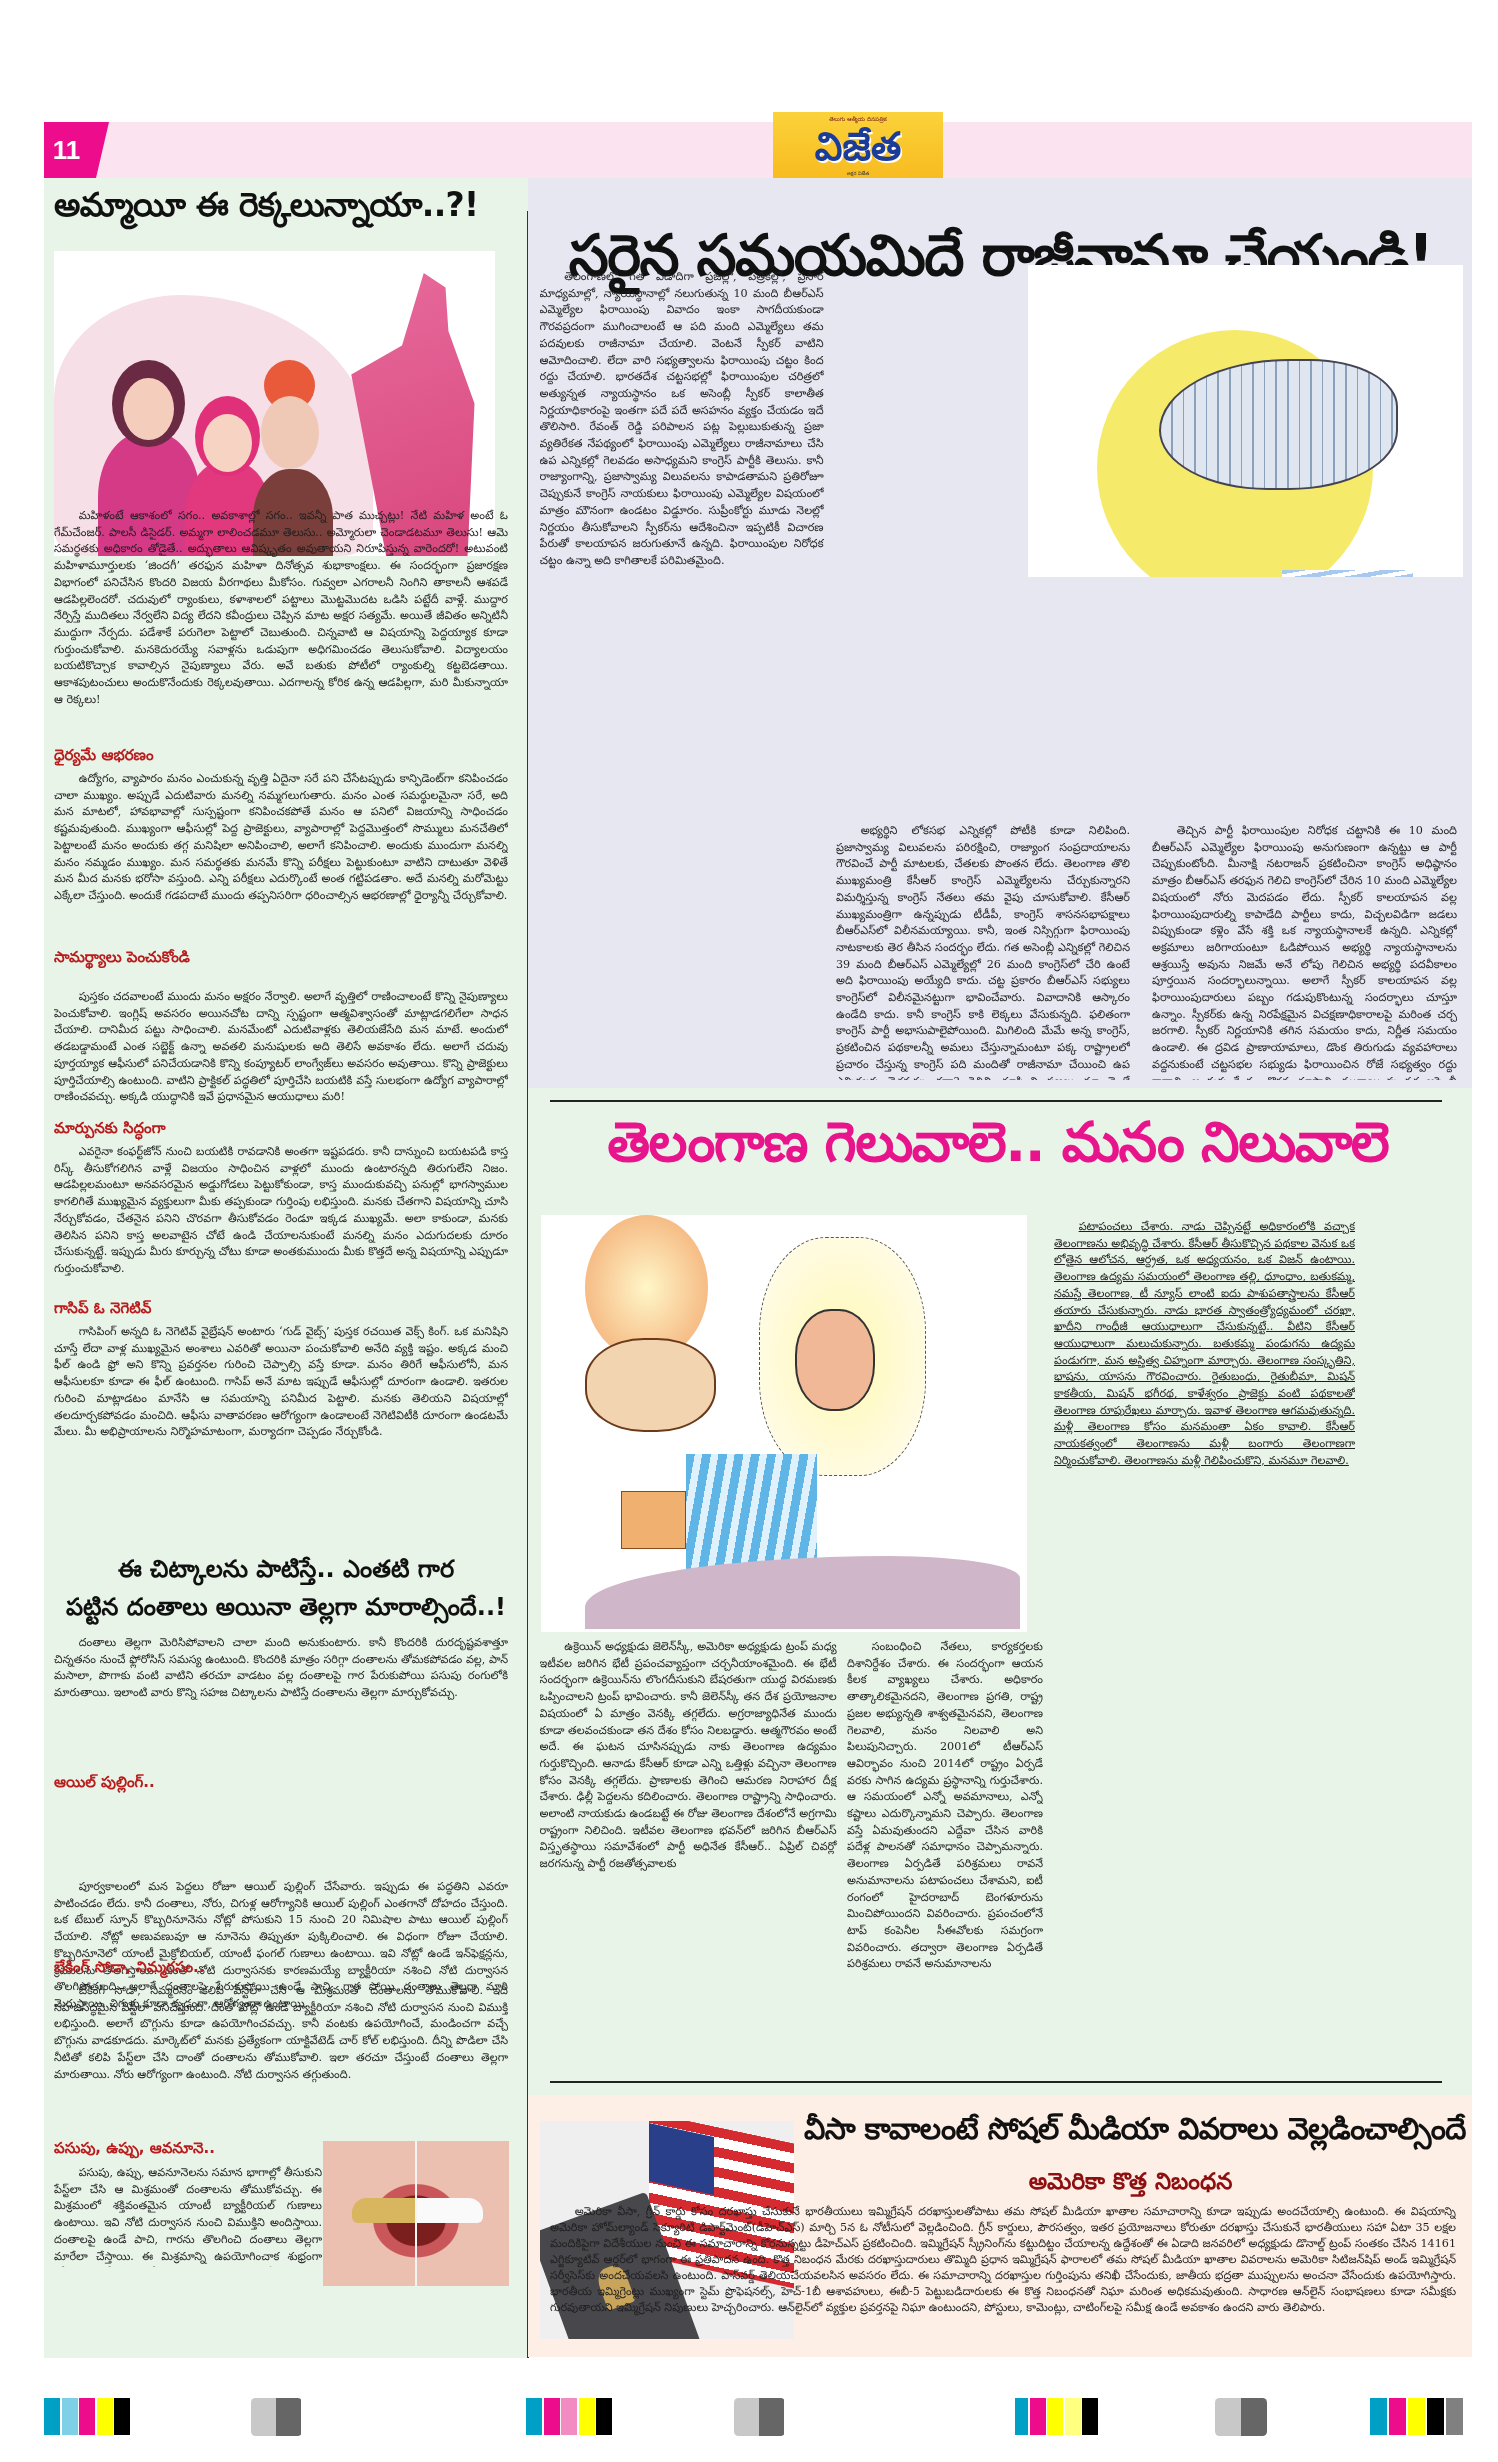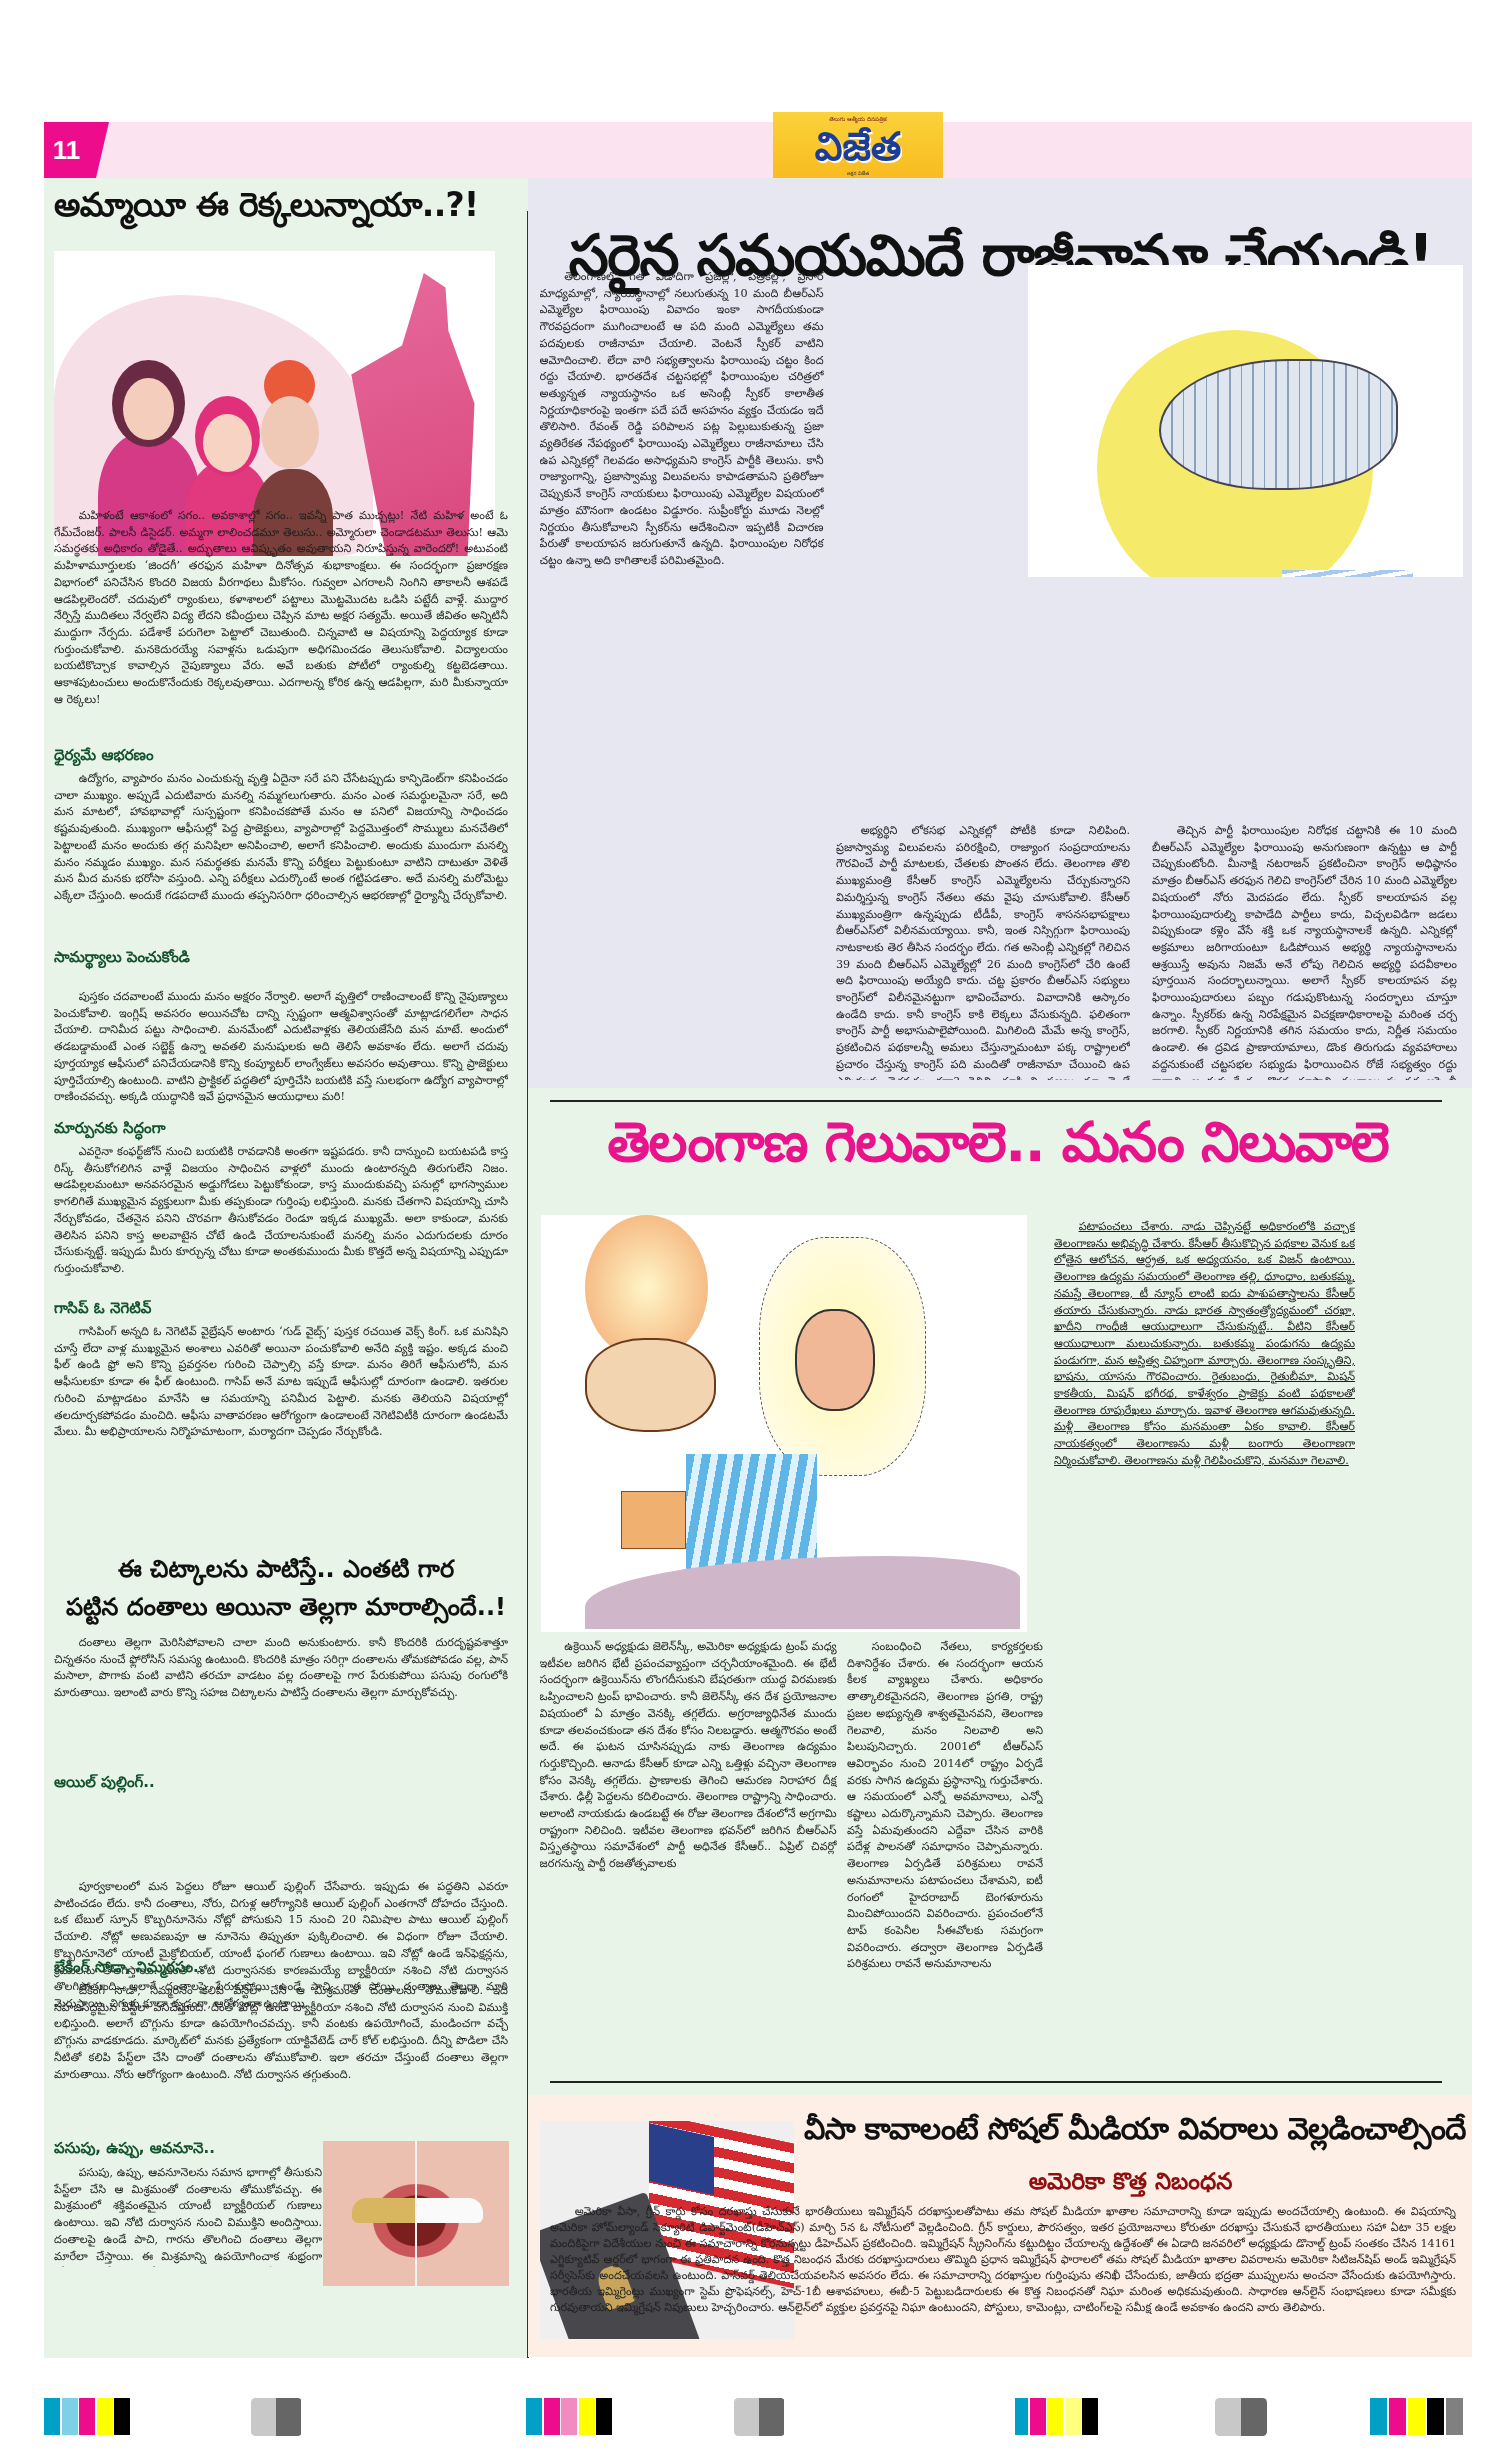--- a/index.html
+++ b/index.html
@@ -39,21 +39,21 @@
            font-weight: bold; color: #e8148c; white-space: nowrap; letter-spacing: -1.5px; }
   .h-bot { position: absolute; left: 276px; top: 16px; width: 653px; font-size: 30px; font-weight: bold;
            color: #111; white-space: nowrap; letter-spacing: -0.7px; }
   .h-bot-sub { position: absolute; left: 276px; top: 73px; width: 653px; text-align: center; font-size: 23px;
                font-weight: bold; color: #8e0f0f; white-space: nowrap; }
 
   
   .txt { position: absolute; font-family: "DejaVu Serif", serif; font-size: 11.2px; line-height: 16.7px;
          text-align: justify; color: #1f1f1f; overflow: hidden; }
   .txt p { text-indent: 2.2em; }
-  .sub-h { position: absolute; font-weight: bold; font-size: 15px; color: #14532d; white-space: nowrap; }
+  .sub-h { position: absolute; font-weight: bold; font-size: 15px; color: #b91c1c; white-space: nowrap; }
   .sub-h-big { position: absolute; left: 14.5px; width: 455px; text-align: center; font-weight: bold;
                font-size: 24px; color: #111; line-height: 38px; }
 
   
   .img { position: absolute; overflow: hidden; }
   .img-women { left: 10px; top: 73px; width: 441px; height: 305px; background: #fff; }
   .img-women .blob { position: absolute; left: 0; top: 44px; width: 319px; height: 261px; background: #f6dfe6;
                      border-radius: 40% 60% 10% 10%; }
   .img-women .head { position: absolute; border-radius: 50%; }
   .img-women .body { position: absolute; border-radius: 45% 45% 0 0; }

